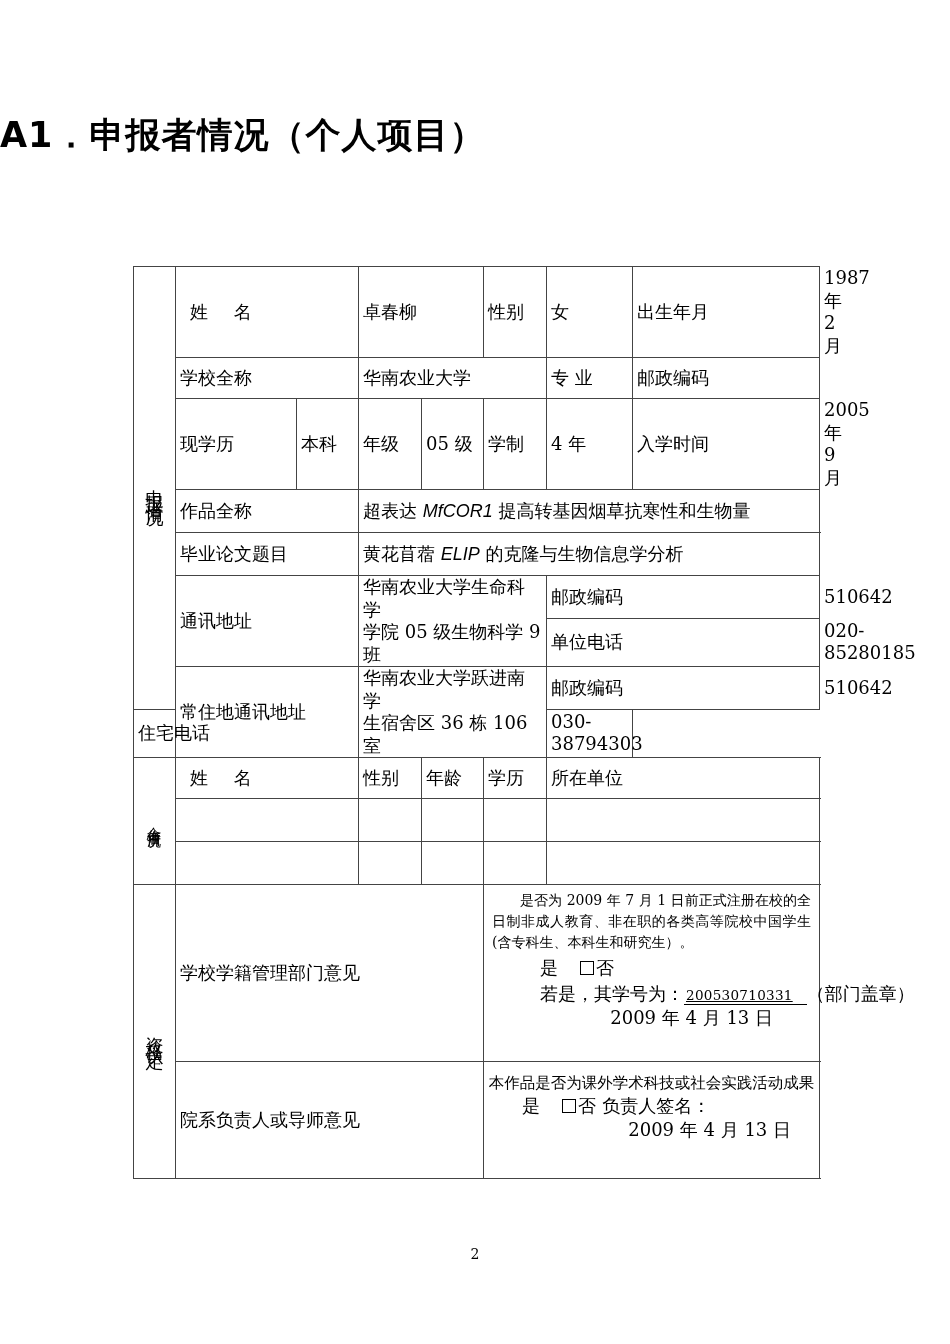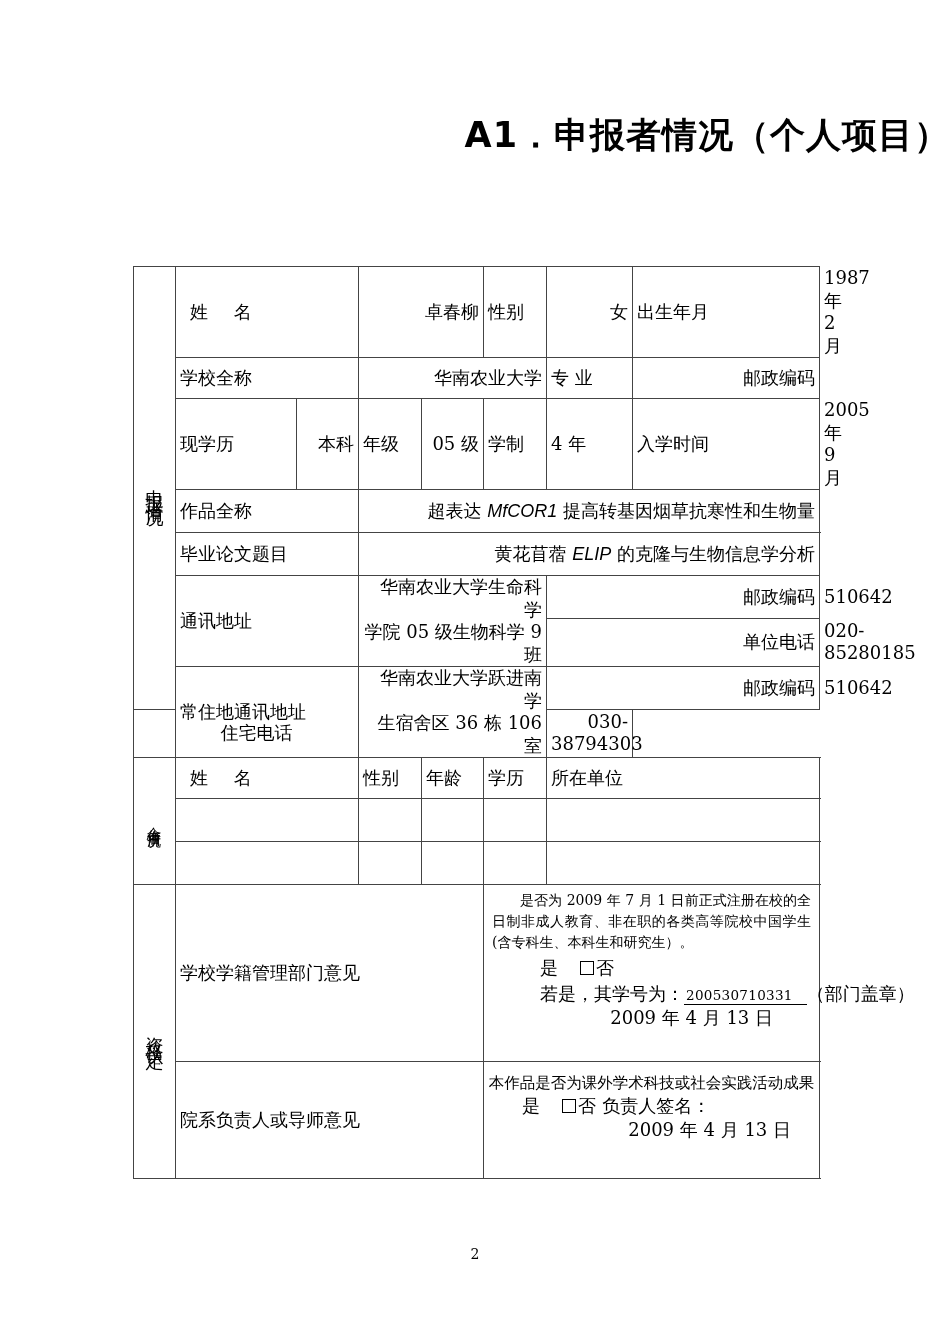--- a/index.html
+++ b/index.html
@@ -19,21 +19,21 @@
     position: relative;
     width: 950px;
     height: 1344px;
     background: #fff;
   }
   .title {
     position: absolute;
     left: 0;
     top: 112px;
     width: 950px;
-    text-align: right;
+    text-align: left;
     font-family: "DejaVu Sans", "Liberation Sans", sans-serif;
     font-size: 35px;
     font-weight: bold;
     letter-spacing: 1px;
     white-space: nowrap;
   }
   .instructions {
     position: absolute;
     left: 133px;
     top: 178px;
@@ -56,21 +56,21 @@
     font-family: "DejaVu Serif", "Liberation Serif", serif;
   }
   table.form td {
     border: 1px solid #444;
     padding: 0 4px;
     font-size: 18px;
     vertical-align: middle;
     line-height: 1.25;
   }
   .ctr { text-align: left; }
-  .lft { text-align: right; }
+  .lft { text-align: left; }
   .sp  { letter-spacing: 10px; text-indent: 10px; }
   .vlabel {
     width: 40px;
     padding: 0 !important;
   }
   .vlabel .vtext {
     writing-mode: vertical-rl;
     text-orientation: upright;
     margin: 0 auto;
     font-size: 18px;
@@ -110,20 +110,21 @@
     font-size: 18px;
     padding-left: 52px;
     margin-top: 3px;
     white-space: nowrap;
   }
   .idnum {
     font-size: 13.5px;
     border-bottom: 1.2px solid #000;
     padding: 0 14px 1px 2px;
     letter-spacing: 0.3px;
+    text-decoration: underline;
   }
   .datel {
     font-size: 18px;
     text-align: right;
     padding-right: 42px;
     margin-top: 2px;
     white-space: nowrap;
   }
   .sec2line1 {
     font-size: 15.5px;

